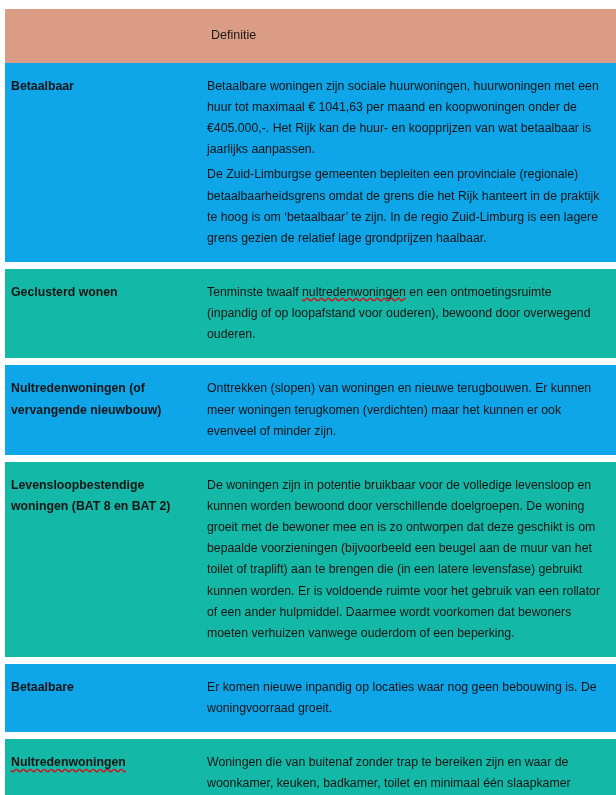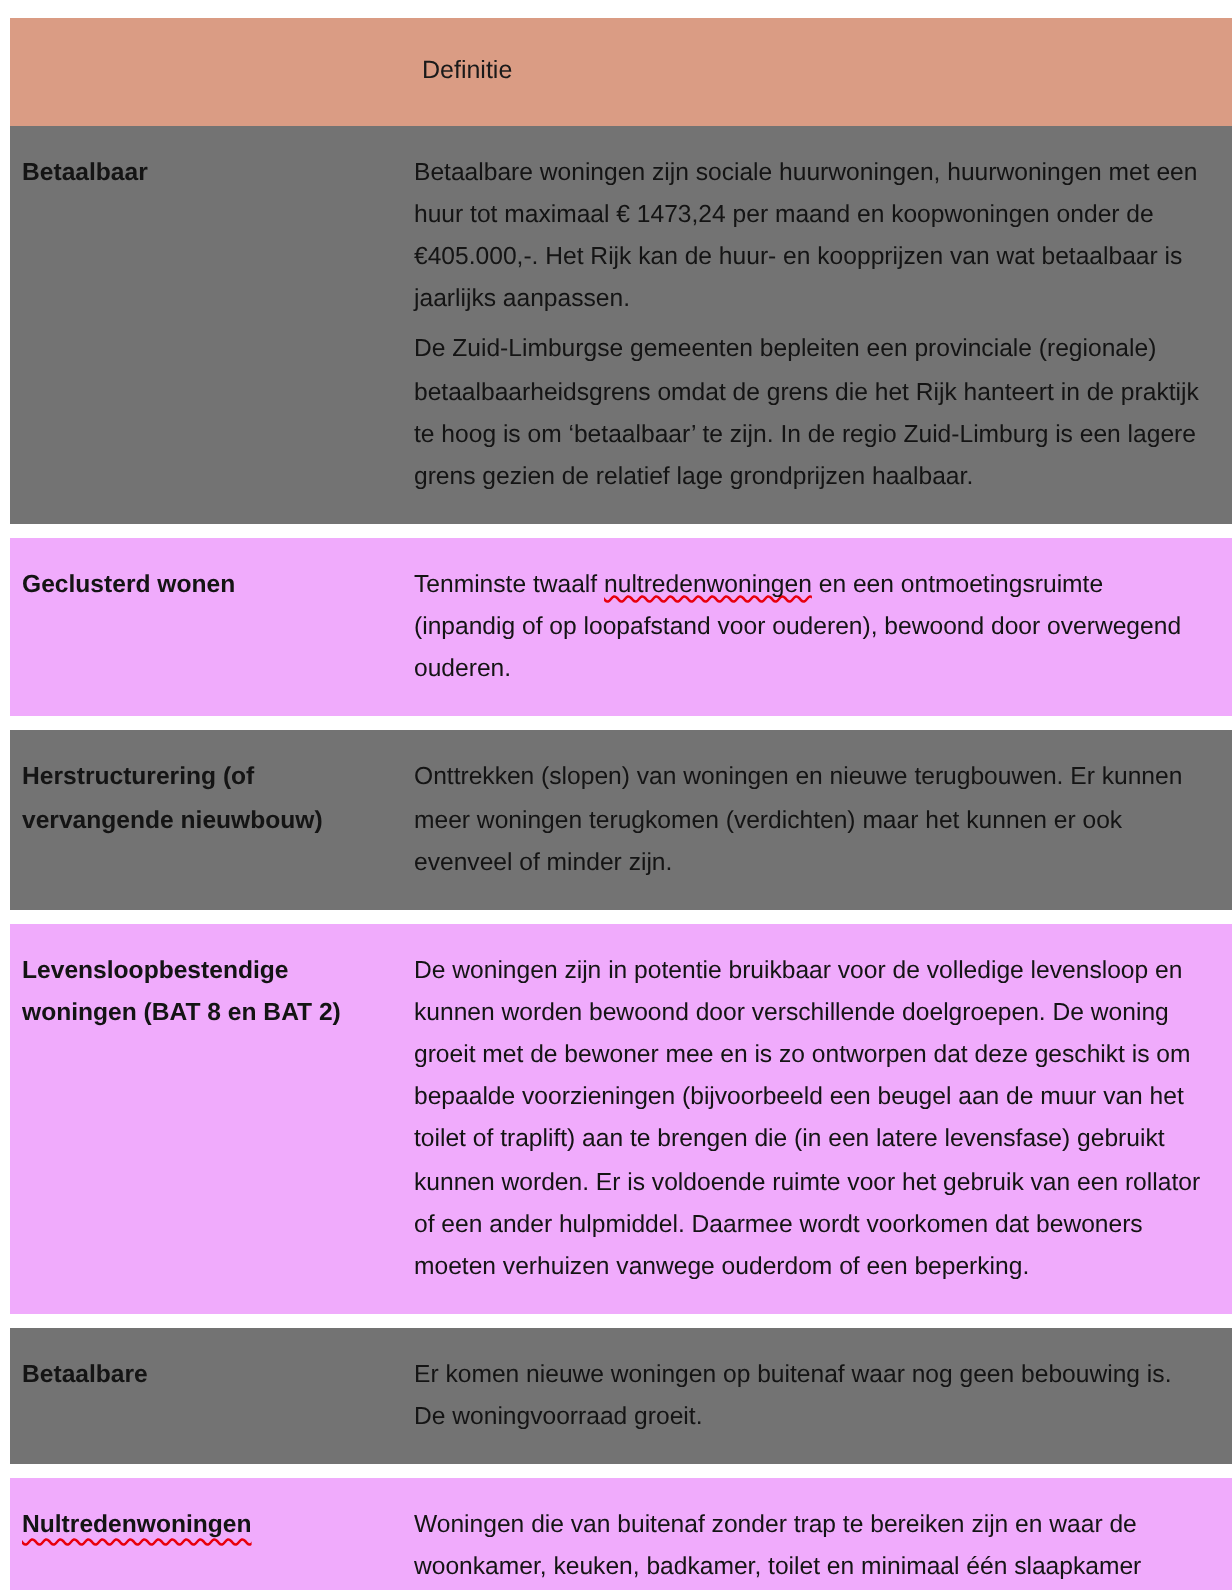--- a/index.html
+++ b/index.html
@@ -50,22 +50,22 @@
 
   
   .definition-table td {
     vertical-align: top;
     border: none;
     font-size: 12.3px;
     line-height: 1.72;
     color: #141414;
   }
 
-  tr.row-shaded td { background: #737373; }
-  tr.row-plain  td { background: #f0abfc; }
+  tr.row-shaded td { background: #0ea5e9; }
+  tr.row-plain  td { background: #14b8a6; }
 
   tr.spacer-row td {
     background: #ffffff;
     height: 7px;
     padding: 0;
     font-size: 0;
     line-height: 0;
   }
 
   td.cell-term {
@@ -109,40 +109,40 @@
       <tr class="table-header">
         <th class="header-term"></th>
         <th class="header-def">Definitie</th>
       </tr>
     </thead>
 
     <tbody id="table-body">
         <tr class="row-shaded">
           <td class="cell-term"><span>Betaalbaar</span></td>
           <td class="cell-def">
-            <p class="def-para">Betaalbare woningen zijn sociale huurwoningen, huurwoningen met een huur tot maximaal € 1473,24 per maand en koopwoningen onder de €405.000,-. Het Rijk kan de huur- en koopprijzen van wat betaalbaar is jaarlijks aanpassen.</p>
+            <p class="def-para">Betaalbare woningen zijn sociale huurwoningen, huurwoningen met een huur tot maximaal € 1041,63 per maand en koopwoningen onder de €405.000,-. Het Rijk kan de huur- en koopprijzen van wat betaalbaar is jaarlijks aanpassen.</p>
             <p class="def-para">De Zuid-Limburgse gemeenten bepleiten een provinciale (regionale) betaalbaarheidsgrens omdat de grens die het Rijk hanteert in de praktijk te hoog is om ‘betaalbaar’ te zijn. In de regio Zuid-Limburg is een lagere grens gezien de relatief lage grondprijzen haalbaar.</p>
           </td>
         </tr>
         <tr class="spacer-row">
           <td></td>
           <td></td>
         </tr>
         <tr class="row-plain">
           <td class="cell-term"><span>Geclusterd wonen</span></td>
           <td class="cell-def">
             <p class="def-para">Tenminste twaalf <span class="spellcheck">nultredenwoningen</span> en een ontmoetingsruimte (inpandig of op loopafstand voor ouderen), bewoond door overwegend ouderen.</p>
           </td>
         </tr>
         <tr class="spacer-row">
           <td></td>
           <td></td>
         </tr>
         <tr class="row-shaded">
-          <td class="cell-term"><span>Herstructurering (of vervangende nieuwbouw)</span></td>
+          <td class="cell-term"><span>Nultredenwoningen (of vervangende nieuwbouw)</span></td>
           <td class="cell-def">
             <p class="def-para">Onttrekken (slopen) van woningen en nieuwe terugbouwen. Er kunnen meer woningen terugkomen (verdichten) maar het kunnen er ook evenveel of minder zijn.</p>
           </td>
         </tr>
         <tr class="spacer-row">
           <td></td>
           <td></td>
         </tr>
         <tr class="row-plain">
           <td class="cell-term"><span>Levensloopbestendige woningen (BAT 8 en BAT 2)</span></td>
@@ -150,21 +150,21 @@
             <p class="def-para">De woningen zijn in potentie bruikbaar voor de volledige levensloop en kunnen worden bewoond door verschillende doelgroepen. De woning groeit met de bewoner mee en is zo ontworpen dat deze geschikt is om bepaalde voorzieningen (bijvoorbeeld een beugel aan de muur van het toilet of traplift) aan te brengen die (in een latere levensfase) gebruikt kunnen worden. Er is voldoende ruimte voor het gebruik van een rollator of een ander hulpmiddel. Daarmee wordt voorkomen dat bewoners moeten verhuizen vanwege ouderdom of een beperking.</p>
           </td>
         </tr>
         <tr class="spacer-row">
           <td></td>
           <td></td>
         </tr>
         <tr class="row-shaded">
           <td class="cell-term"><span>Betaalbare</span></td>
           <td class="cell-def">
-            <p class="def-para">Er komen nieuwe woningen op buitenaf waar nog geen bebouwing is. De woningvoorraad groeit.</p>
+            <p class="def-para">Er komen nieuwe inpandig op locaties waar nog geen bebouwing is. De woningvoorraad groeit.</p>
           </td>
         </tr>
         <tr class="spacer-row">
           <td></td>
           <td></td>
         </tr>
         <tr class="row-plain">
           <td class="cell-term"><span class="term-underline spellcheck">Nultredenwoningen</span></td>
           <td class="cell-def">
             <p class="def-para">Woningen die van buitenaf zonder trap te bereiken zijn en waar de woonkamer, keuken, badkamer, toilet en minimaal één slaapkamer gelijkvloers (zonder niveauverschillen) is.</p>

